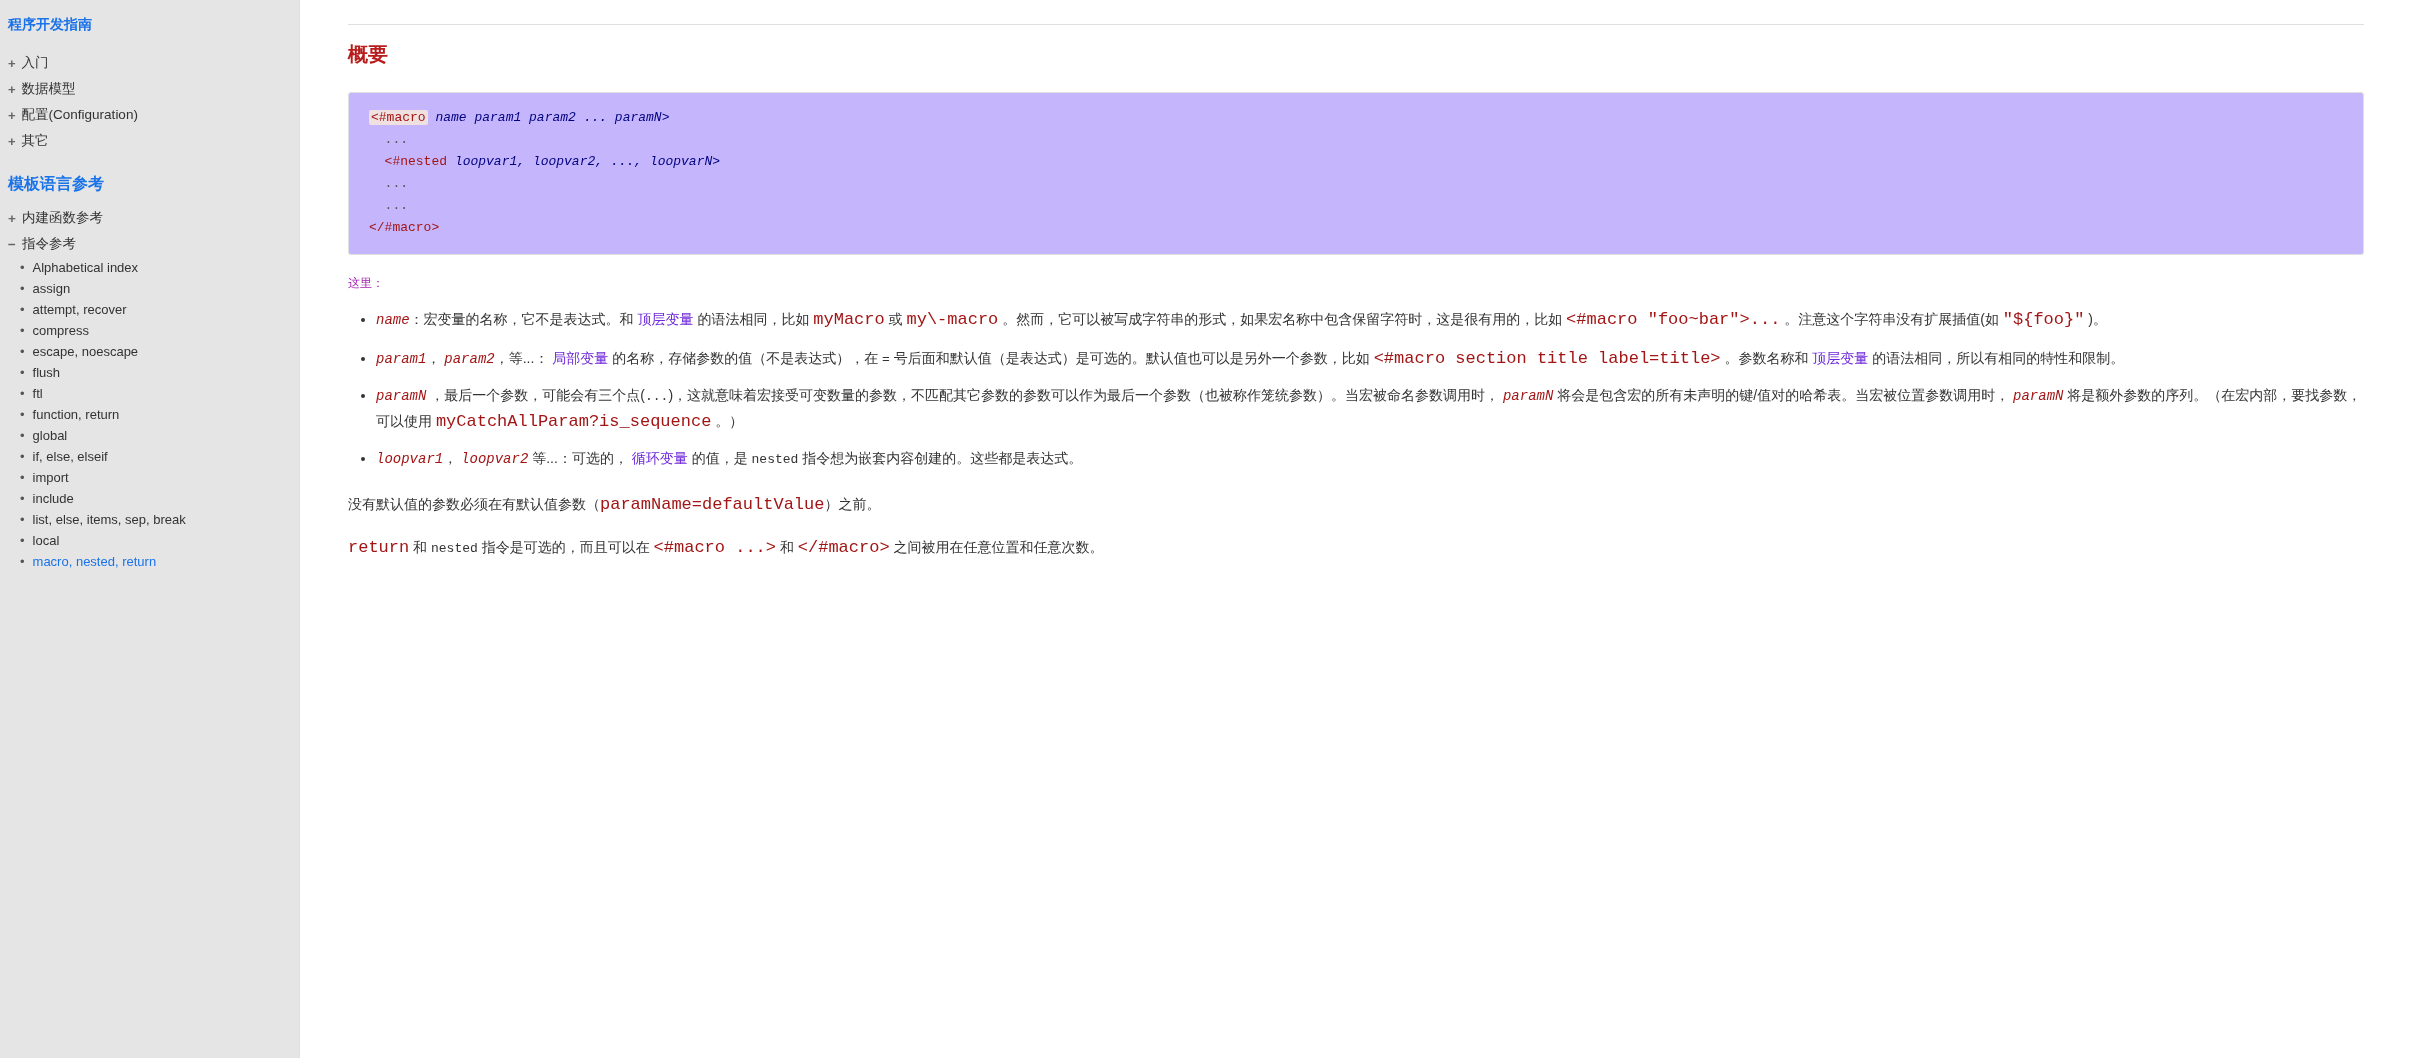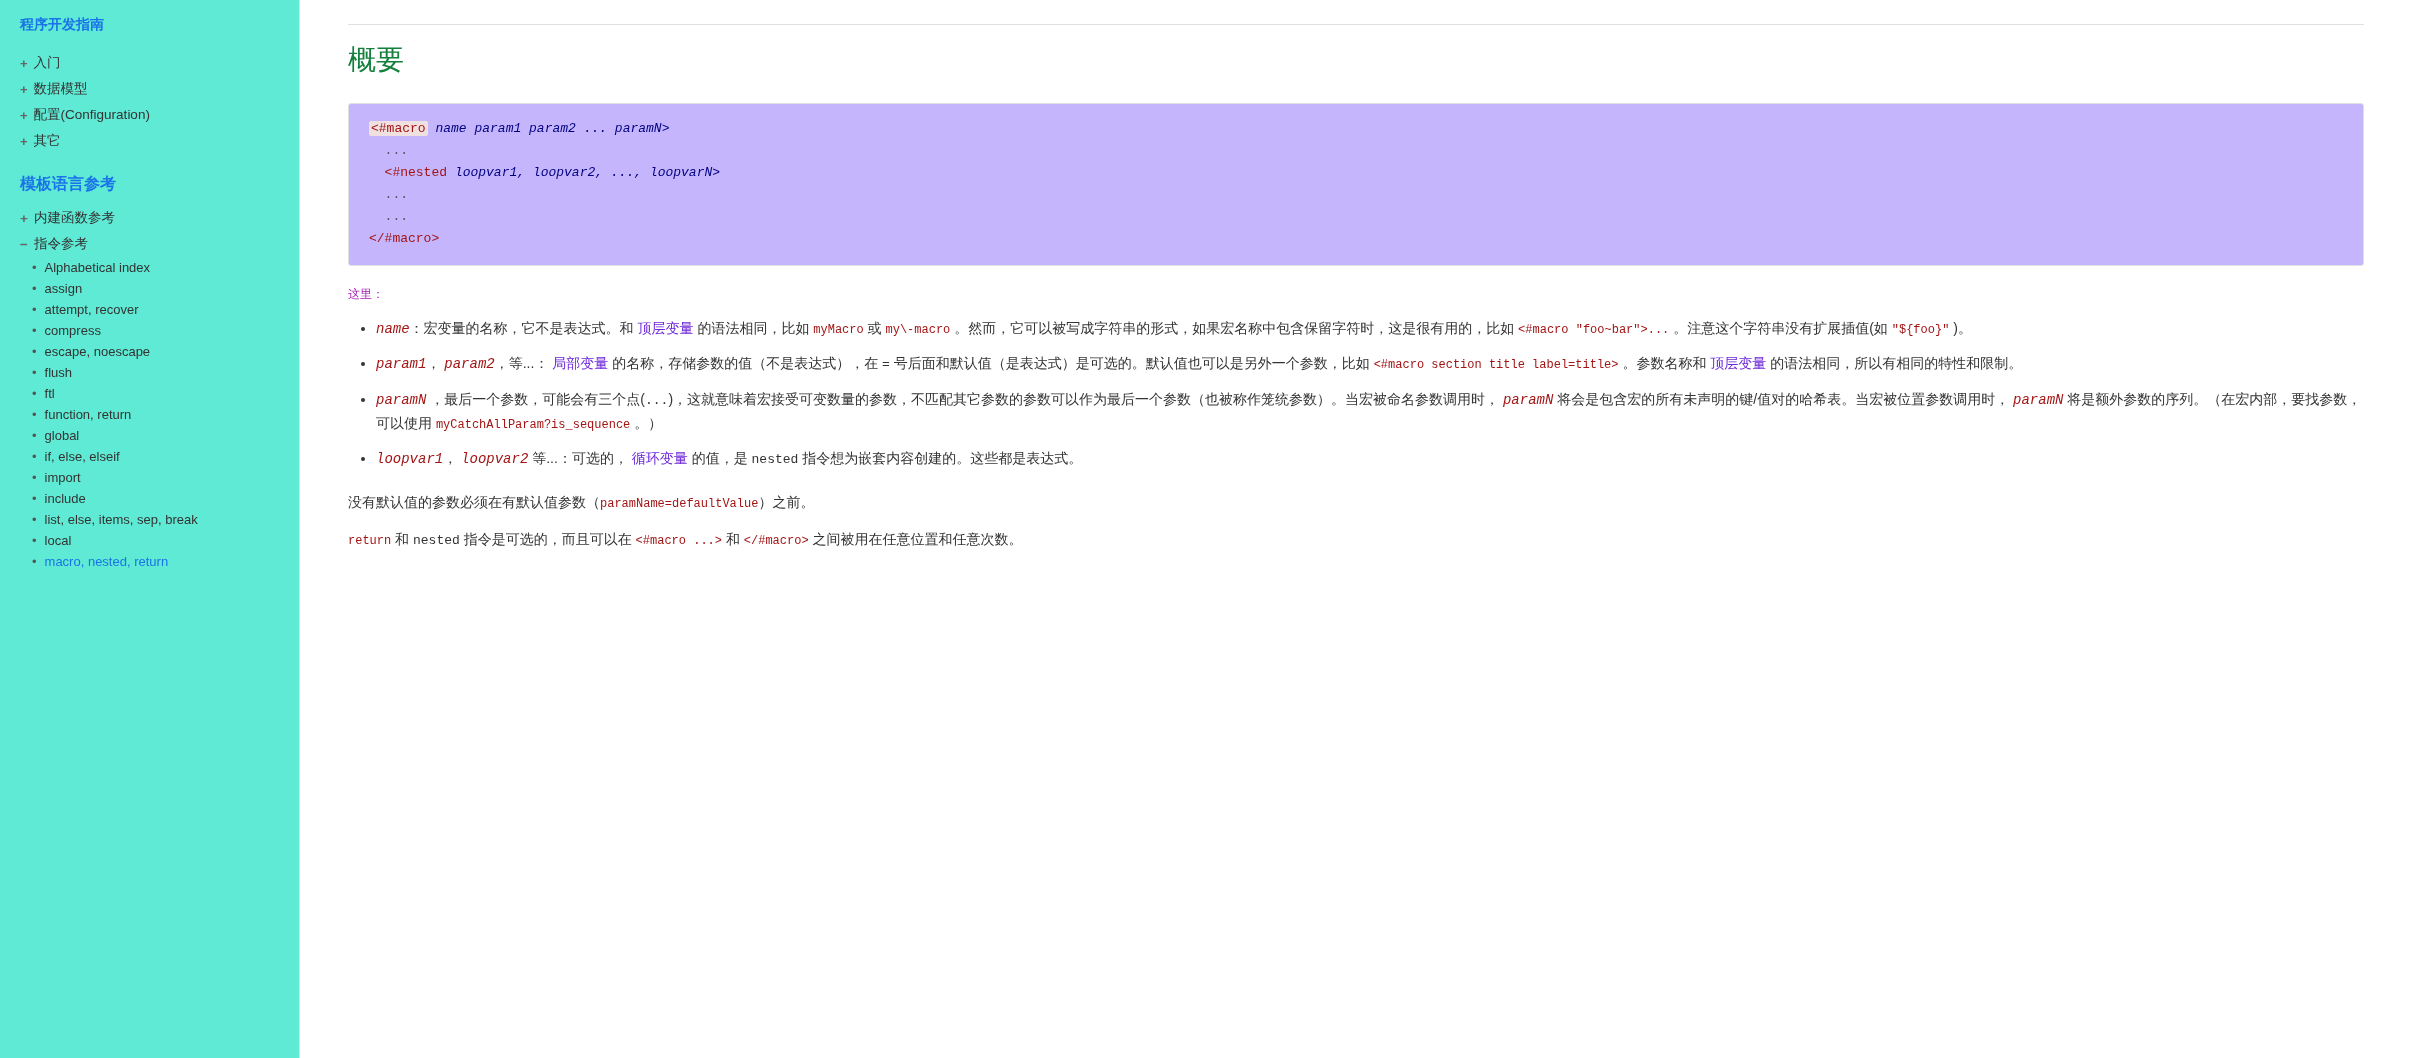--- a/index.html
+++ b/index.html
@@ -8,23 +8,23 @@
       font-size: 14px;
       color: #333;
       display: flex;
       min-height: 100vh;
       background: #fff;
     }
     
     #sidebar {
       width: 300px;
       min-width: 300px;
-      padding: 16px 20px;
+      padding: 16px 8px;
       border-right: 1px solid #e0e0e0;
-      background: #5eead4;
+      background: #e5e5e5;
     }
     .sidebar-title {
       color: #1a73e8;
       font-size: 14px;
       font-weight: bold;
       margin-bottom: 16px;
       cursor: pointer;
     }
     .sidebar-section {
       margin-bottom: 20px;
@@ -86,23 +86,23 @@
       margin-right: 6px;
       font-weight: bold;
     }
     
     #main {
       flex: 1;
       padding: 24px 48px;
       overflow-y: auto;
     }
     .page-title {
-      font-size: 28px;
-      font-weight: normal;
-      color: #15803d;
+      font-size: 20px;
+      font-weight: bold;
+      color: #b91c1c;
       margin-bottom: 24px;
       border-bottom: none;
     }
     
     .code-block {
       background: #c4b5fd;
       border: 1px solid #e0e0e0;
       border-radius: 3px;
       padding: 14px 20px;
       font-family: 'Courier New', Courier, monospace;
@@ -145,21 +145,21 @@
       color: #a31515;
       font-style: italic;
       font-family: 'Courier New', Courier, monospace;
     }
     .link-ref {
       color: #6d28d9;
       text-decoration: none;
     }
     .inline-code {
       font-family: 'Courier New', Courier, monospace;
-      font-size: 12px;
+      font-size: 17px;
       color: #a31515;
     }
     .inline-code-neutral {
       font-family: 'Courier New', Courier, monospace;
       font-size: 13px;
       color: #333;
     }
     .note-block {
       font-size: 14px;
       margin-bottom: 14px;

